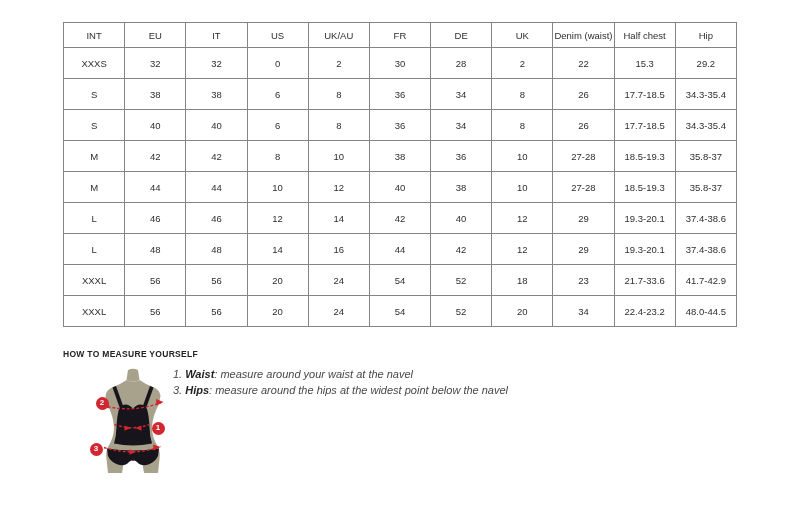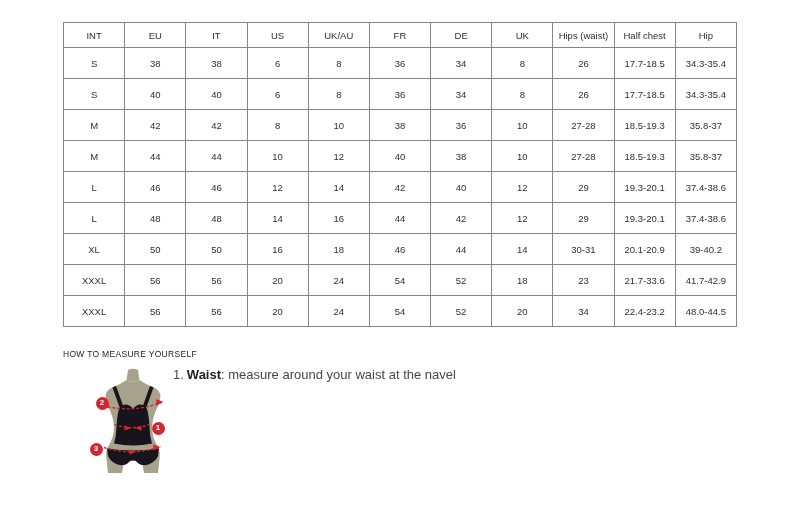--- a/index.html
+++ b/index.html
@@ -9,22 +9,22 @@
   
   .size-table{position:absolute;left:63px;top:22px;width:674px;height:305px;
               border-collapse:collapse;table-layout:fixed;}
   .size-table th,.size-table td{border:1px solid #848484;text-align:center;vertical-align:middle;
               font-size:9.5px;font-weight:400;color:#2e2e2e;padding:0;white-space:nowrap;overflow:hidden;}
   .size-table thead tr{height:25px;}
   .size-table tbody tr{height:21.5px;}
 
   
   .measure-heading{position:absolute;left:63px;top:349px;margin:0;
-              font-size:8.5px;font-weight:400;letter-spacing:.3px;color:#262222;}
-  .steps{position:absolute;left:173px;top:367px;font-size:13px;color:#474747;line-height:15.7px;}
+              font-size:8.5px;font-weight:700;letter-spacing:.3px;color:#262222;}
+  .steps{position:absolute;left:173px;top:367px;font-size:11px;color:#474747;line-height:15.7px;font-style:italic;}
   .step .num{margin-right:3px;}
   .step .lbl{font-weight:700;color:#262222;}
 
   
   .figure{position:absolute;left:86px;top:364px;width:104px;height:114px;}
   .figure svg{position:absolute;left:0;top:0;}
   .badge{position:absolute;width:13px;height:13px;border-radius:50%;background:#d22630;
          color:#fff;font-size:8px;font-weight:700;display:flex;align-items:center;
          justify-content:center;line-height:1;}
   .badge-chest{left:9.5px;top:32.5px;}
@@ -40,26 +40,39 @@
     <thead>
         <tr>
           <th>INT</th>
           <th>EU</th>
           <th>IT</th>
           <th>US</th>
           <th>UK/AU</th>
           <th>FR</th>
           <th>DE</th>
           <th>UK</th>
-          <th>Hips (waist)</th>
+          <th>Denim (waist)</th>
           <th>Half chest</th>
           <th>Hip</th>
         </tr>
       </thead>
     <tbody>
+        <tr>
+          <td>XXXS</td>
+          <td>32</td>
+          <td>32</td>
+          <td>0</td>
+          <td>2</td>
+          <td>30</td>
+          <td>28</td>
+          <td>2</td>
+          <td>22</td>
+          <td>15.3</td>
+          <td>29.2</td>
+        </tr>
         <tr>
           <td>S</td>
           <td>38</td>
           <td>38</td>
           <td>6</td>
           <td>8</td>
           <td>36</td>
           <td>34</td>
           <td>8</td>
           <td>26</td>
@@ -123,33 +136,20 @@
           <td>48</td>
           <td>48</td>
           <td>14</td>
           <td>16</td>
           <td>44</td>
           <td>42</td>
           <td>12</td>
           <td>29</td>
           <td>19.3-20.1</td>
           <td>37.4-38.6</td>
-        </tr>
-        <tr>
-          <td>XL</td>
-          <td>50</td>
-          <td>50</td>
-          <td>16</td>
-          <td>18</td>
-          <td>46</td>
-          <td>44</td>
-          <td>14</td>
-          <td>30-31</td>
-          <td>20.1-20.9</td>
-          <td>39-40.2</td>
         </tr>
         <tr>
           <td>XXXL</td>
           <td>56</td>
           <td>56</td>
           <td>20</td>
           <td>24</td>
           <td>54</td>
           <td>52</td>
           <td>18</td>
@@ -213,15 +213,18 @@
     </svg>
     <div class="badge badge-chest">2</div>
     <div class="badge badge-waist">1</div>
     <div class="badge badge-hips">3</div>
   </div>
 
   <div class="steps">
     <div class="step">
       <span class="num">1.</span><span class="lbl">Waist</span><span class="rest">: measure around your waist at the navel</span>
     </div>
+    <div class="step">
+      <span class="num">3.</span><span class="lbl">Hips</span><span class="rest">: measure around the hips at the widest point below the navel</span>
+    </div>
   </div>
 
 </div>
 
 </body></html>

